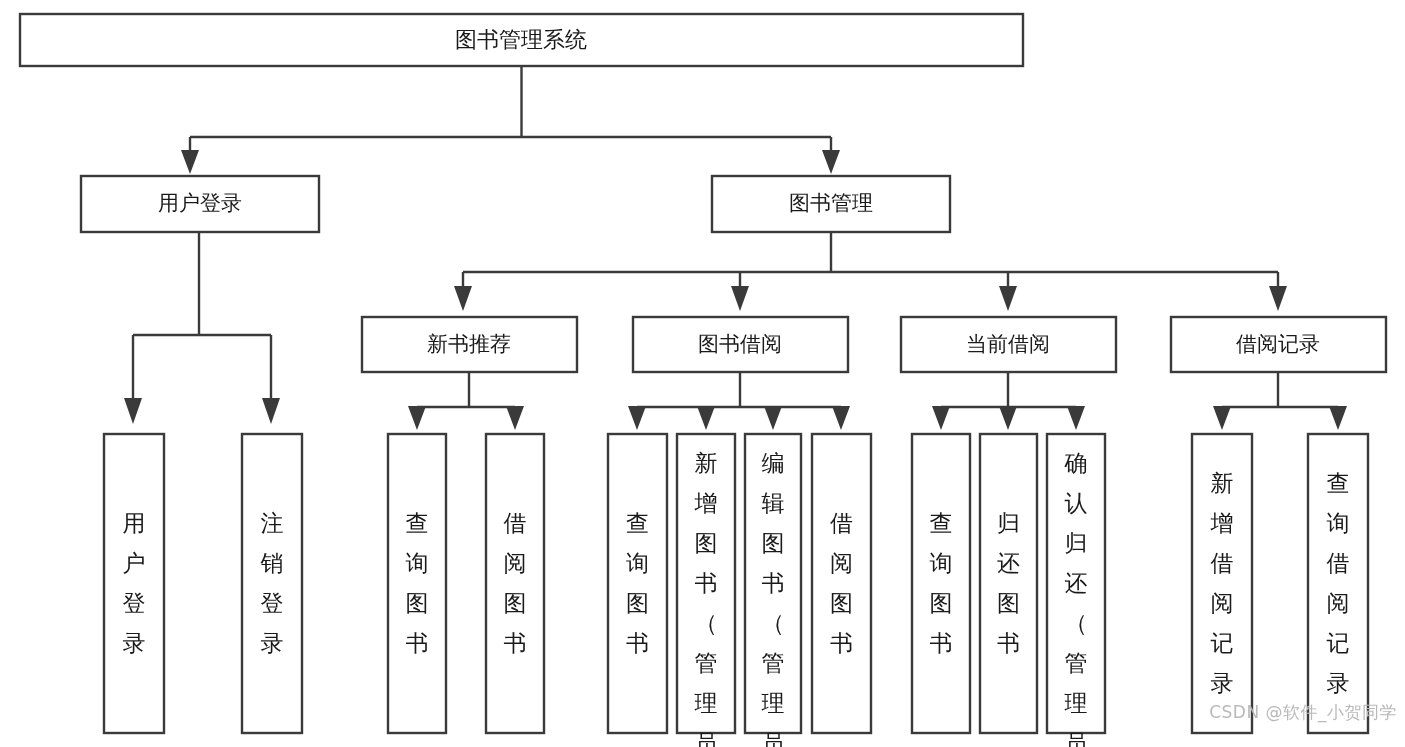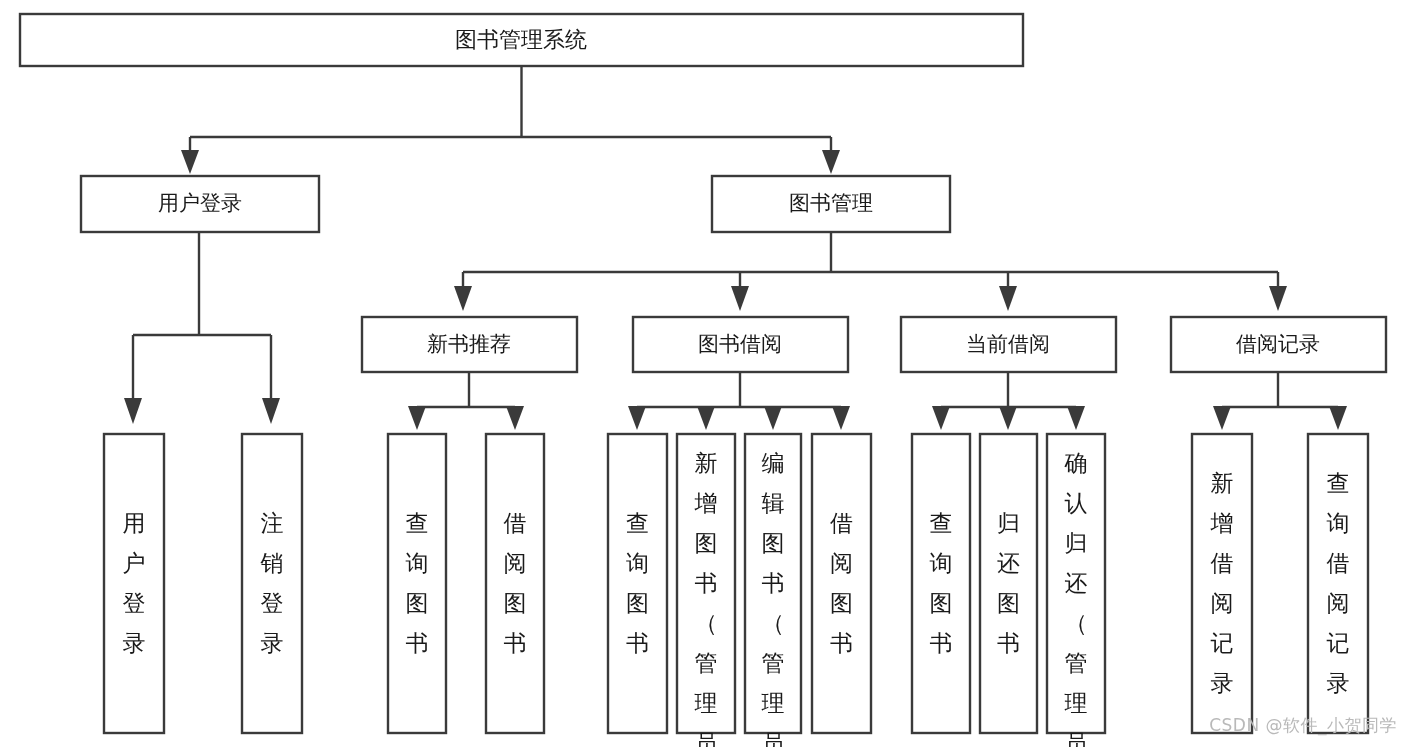--- a/index.html
+++ b/index.html
@@ -50,21 +50,21 @@
     fill: none;
     stroke-linecap: butt;
   }
   .arrow-head {
     fill: #3a3a3a;
     stroke: none;
   }
   .watermark {
     position: absolute;
     right: 8px;
-    bottom: 10px;
+    bottom: 23px;
     font-family: "DejaVu Sans", "Liberation Sans", sans-serif;
     font-size: 17px;
     color: #b9b9b9;
     letter-spacing: 0.5px;
     white-space: nowrap;
     pointer-events: none;
   }
 </style>
 </head>
 <body>

